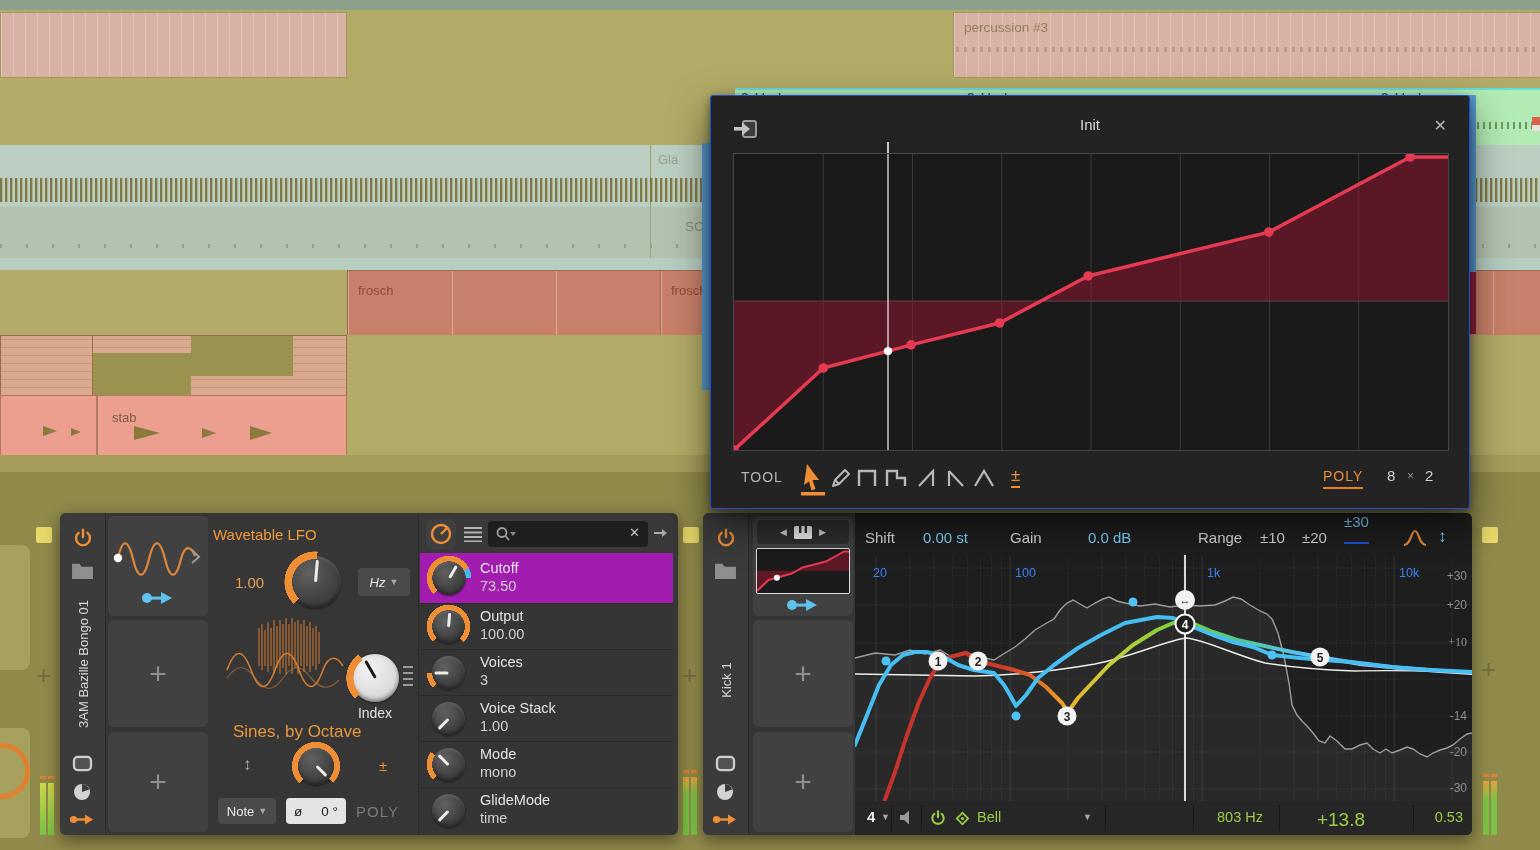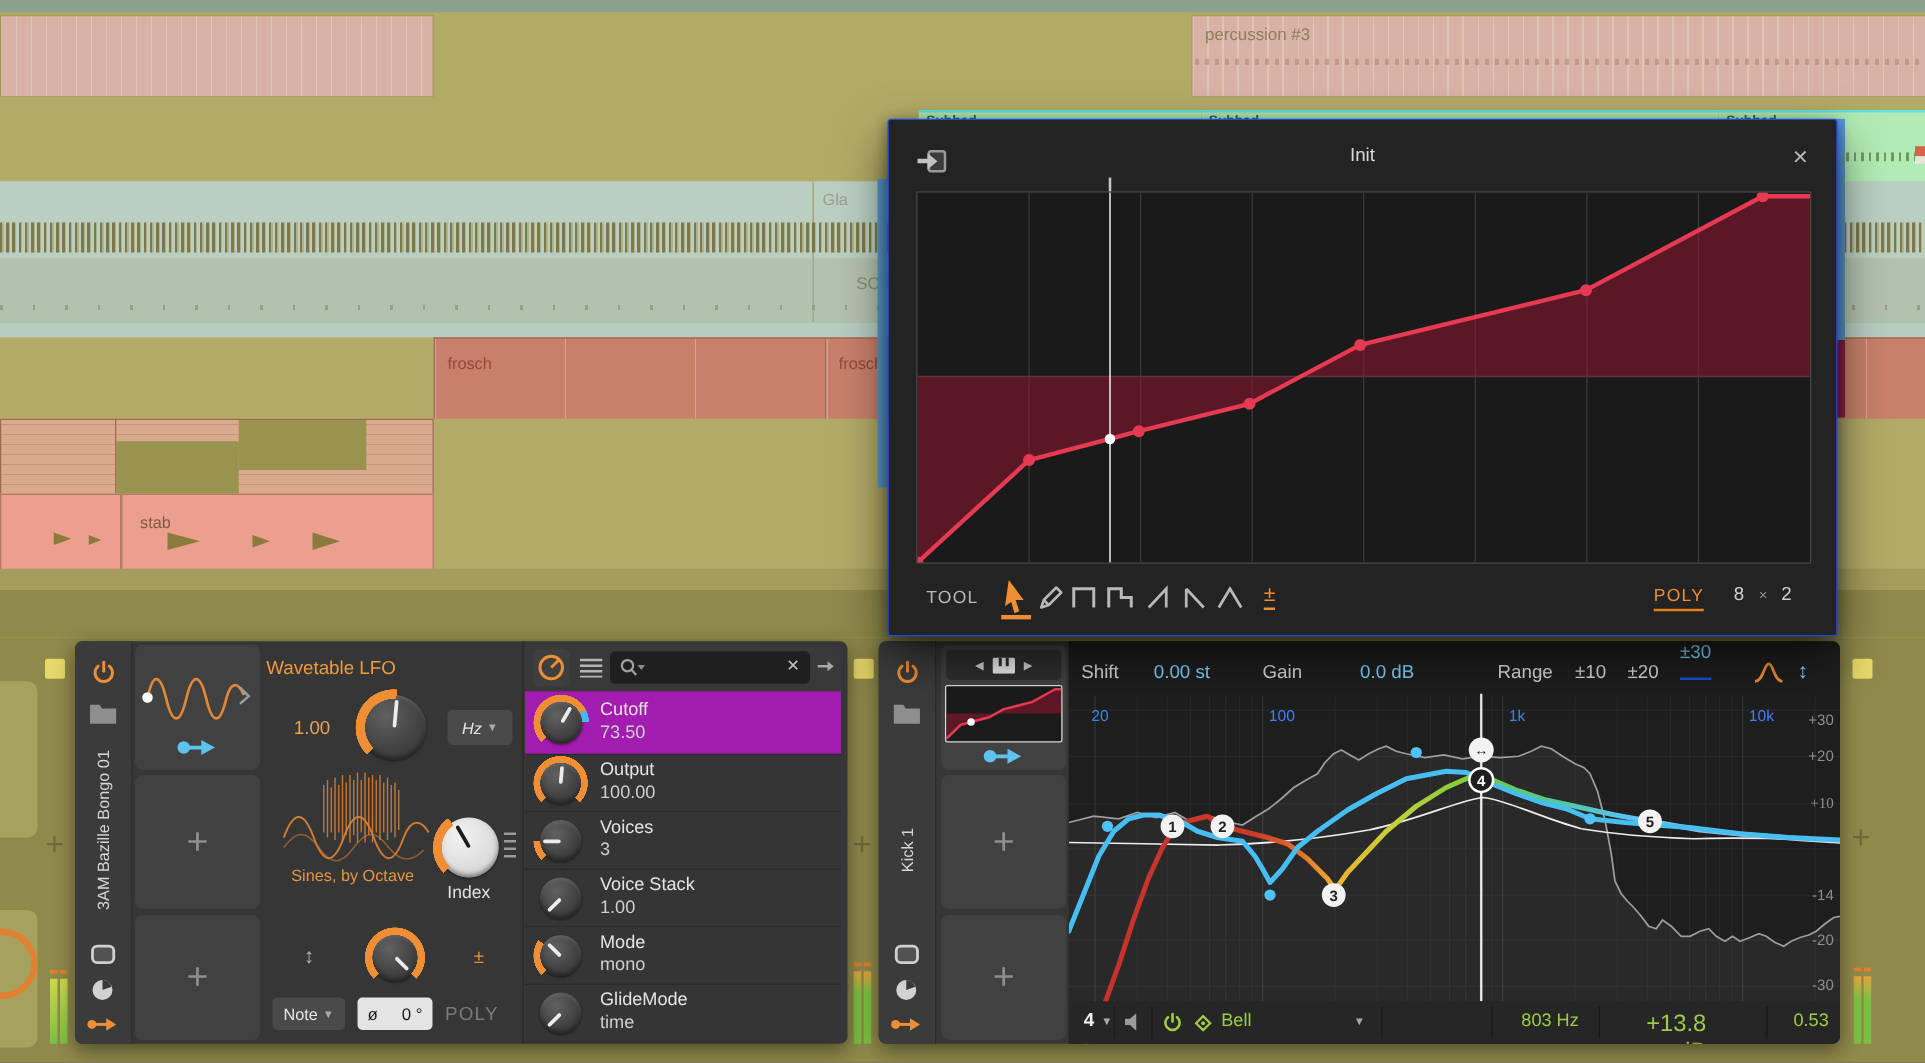--- a/index.html
+++ b/index.html
@@ -233,21 +233,21 @@
               <path d="M76 58 V16"></path>
               <path d="M79 64 V12"></path>
               <path d="M82 58 V18"></path>
               <path d="M85 64 V14"></path>
               <path d="M88 58 V20"></path>
               <path d="M91 62 V18"></path>
               <path d="M94 56 V24"></path>
           </g>
         </g>
       </svg>
-      <div class="abs" style="left:20px;top:180px;font-size:13px;color:#e8963c;">Sines, by Octave</div>
+      <div class="abs" style="left:20px;top:209px;font-size:17px;color:#e8963c;">Sines, by Octave</div>
       <div class="knob" style="position:absolute;left:138px;top:141px;width:48px;height:48px;background:radial-gradient(circle at 38% 32%,#f2f2f2,#dcdcdc 60%,#c8c8c8);">
         <div class="ring r-index"></div>
         <div class="ptr dark" style="transform:rotate(150deg);"></div>
       </div>
       <svg class="abs" style="left:190px;top:152px;" width="10" height="22" viewBox="0 0 10 22">
           <g stroke="#9a9a9a" stroke-width="2">
             <path d="M0 2 H10"></path>
             <path d="M0 8 H10"></path>
             <path d="M0 14 H10"></path>
             <path d="M0 20 H10"></path>

